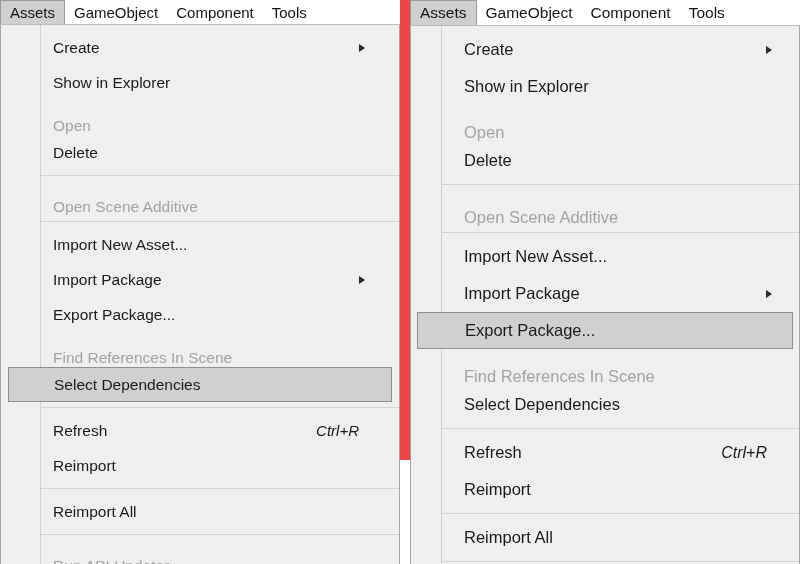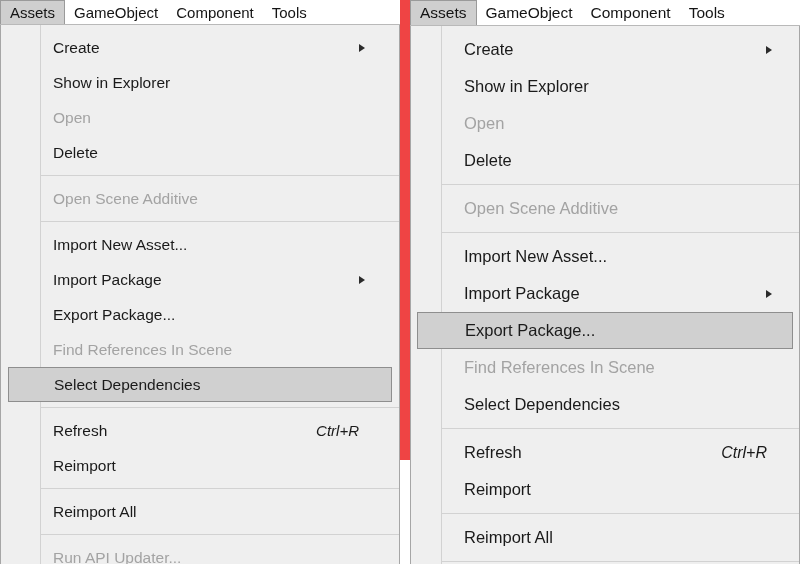--- a/index.html
+++ b/index.html
@@ -89,21 +89,21 @@
     display: flex;
     align-items: center;
     box-sizing: border-box;
     color: #1a1a1a;
     white-space: nowrap;
     background: transparent;
   }
   #panel-left .mi  { height: 35px; font-size: 15.5px; padding-left: 52px; padding-right: 12px; }
   #panel-right .mi { height: 37px; font-size: 16.5px; padding-left: 53px; padding-right: 12px; }
 
-  .mi.disabled { color: #a3a3a3; }
+  .mi.disabled { color: #a3a3a3; align-items: flex-end; }
 
   .mi.highlight {
     background: #d0d0d0;
     border: 1px solid #8e8e8e;
   }
   #panel-left .mi.highlight  { margin: 0 7px 0 7px; padding-left: 45px; }
   #panel-right .mi.highlight { margin: 0 6px 0 6px; padding-left: 47px; }
 
   .mi-label { flex: 0 1 auto; }
 

